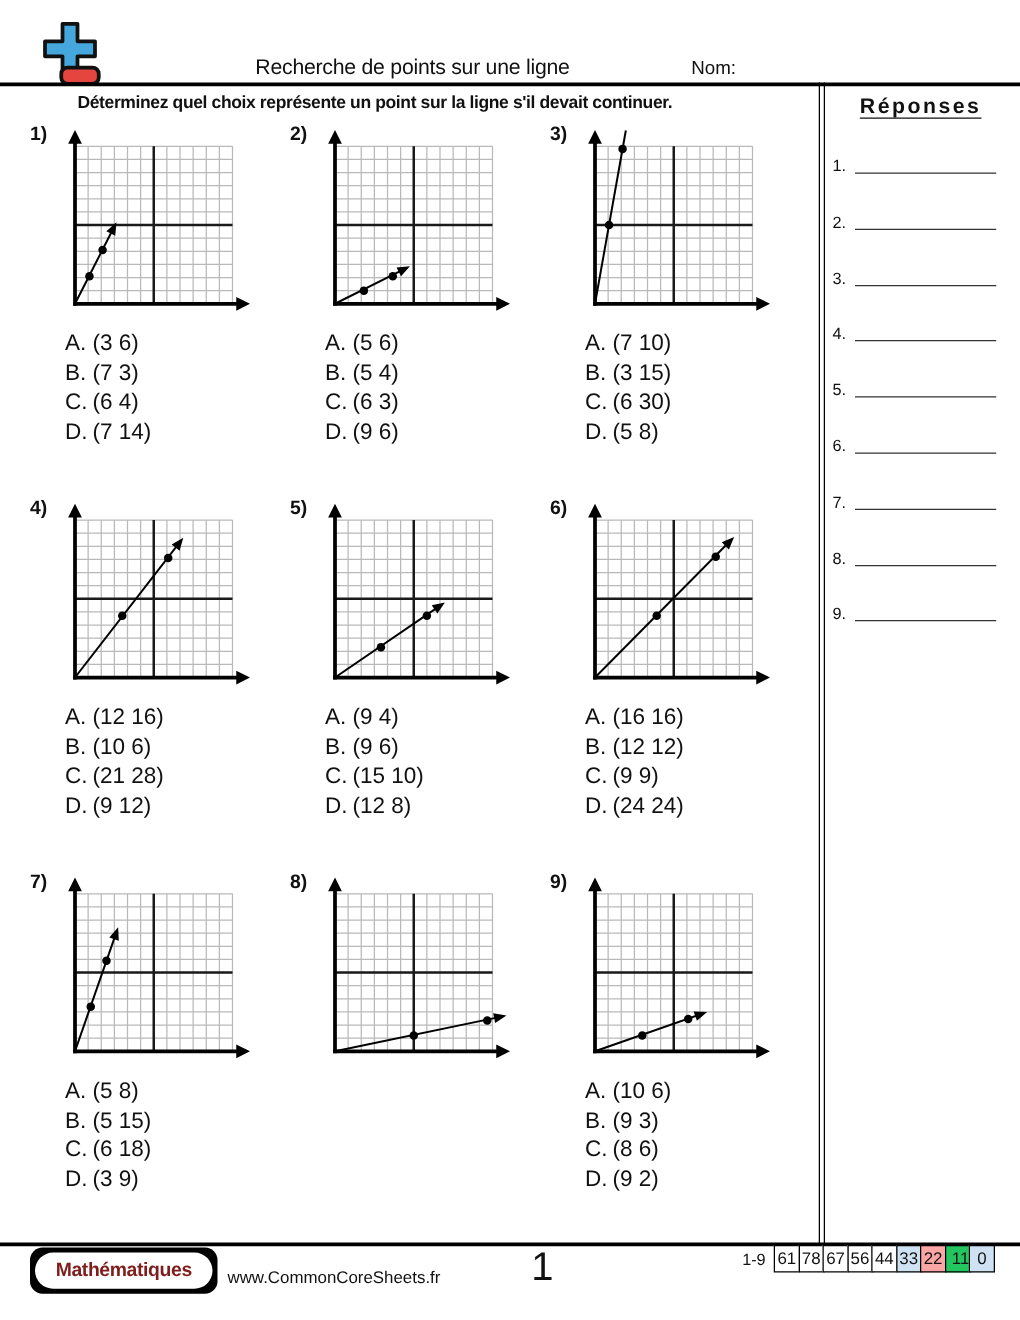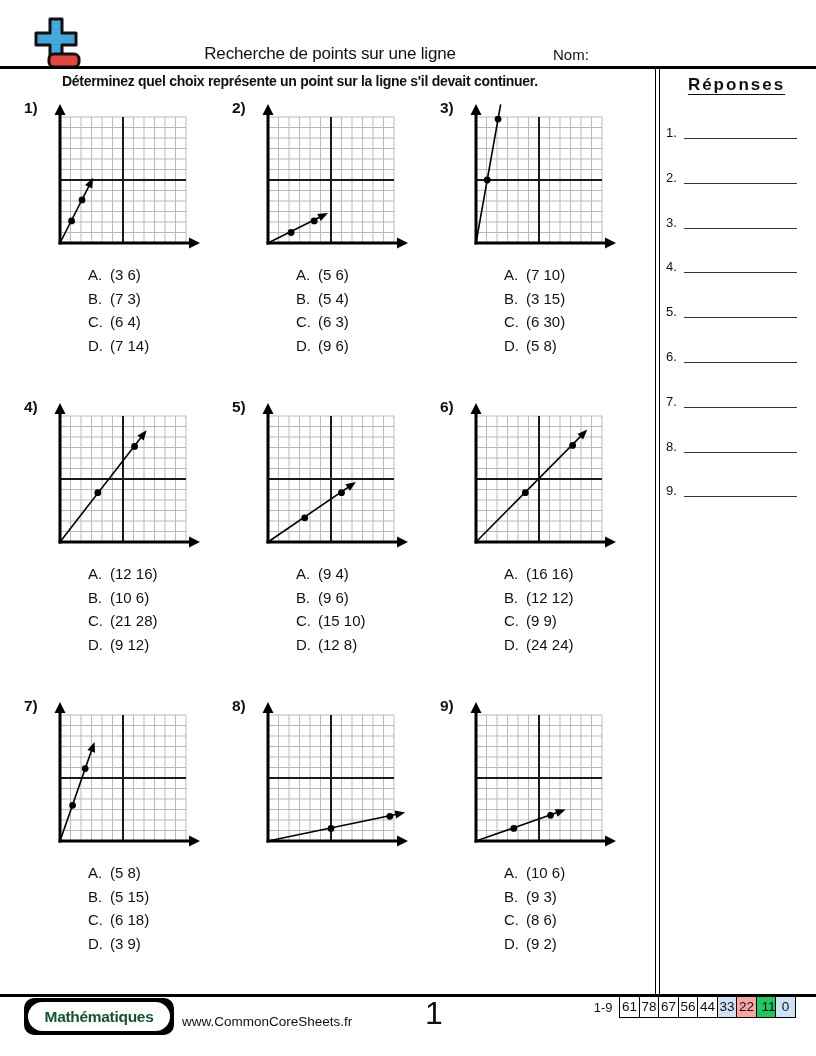--- a/index.html
+++ b/index.html
@@ -20,21 +20,21 @@
   }
   
   .questions{
     position:absolute;left:20px;top:97px;width:630px;
     display:grid;grid-template-columns:repeat(3,208px);grid-auto-rows:299px;
   }
   .question{position:relative;}
   .qlabel{position:absolute;left:4px;top:2px;font-size:15.5px;font-weight:700;}
   .graph{position:absolute;left:30px;top:6px;}
   .choices{position:absolute;left:32px;top:166px;}
-  .choice{font-size:15px;line-height:23.5px;white-space:nowrap;margin-left:36px;}
+  .choice{font-size:18px;line-height:23.5px;white-space:nowrap;}
   .choice .letter{display:inline-block;min-width:22px;}
   
   .answers-panel{
     position:absolute;left:655px;top:66px;width:161px;height:929px;
     border-left:1.5px solid #000;
   }
   .answers-panel::before{
     content:"";position:absolute;left:2.5px;top:0;bottom:0;width:1.5px;background:#000;
   }
   .answers-title{
@@ -49,21 +49,21 @@
   .answer-item .blank{flex:1;border-bottom:1.5px solid #333;height:15px;}
   
   .footer-rule{position:absolute;left:0;top:994px;width:816px;height:2.5px;background:#000;}
   .brand-badge{
     position:absolute;left:24px;top:998px;width:150px;height:37px;background:#000;
     border-radius:10px;display:flex;align-items:center;justify-content:center;
   }
   .brand-badge .pill{
     width:142px;height:29px;background:#fff;border-radius:15px;
     display:flex;align-items:center;justify-content:center;
-    font-size:15.5px;font-weight:700;letter-spacing:-0.3px;color:#14532d;
+    font-size:15.5px;font-weight:700;letter-spacing:-0.3px;color:#7f1d1d;
   }
   .site-url{position:absolute;left:182px;top:1014px;font-size:13.5px;}
   .page-number{position:absolute;left:425px;top:995px;font-size:32px;font-weight:400;}
   .score-strip{position:absolute;right:20px;top:996px;display:flex;align-items:flex-start;}
   .score-strip .range{font-size:13px;margin-right:8px;margin-top:4px;margin-left:44px;}
   .score-cell{
     width:19px;height:20px;border:1.5px solid #000;margin-left:-1.5px;
     font-size:13.5px;line-height:20px;text-align:center;background:#fff;
   }
 </style>

